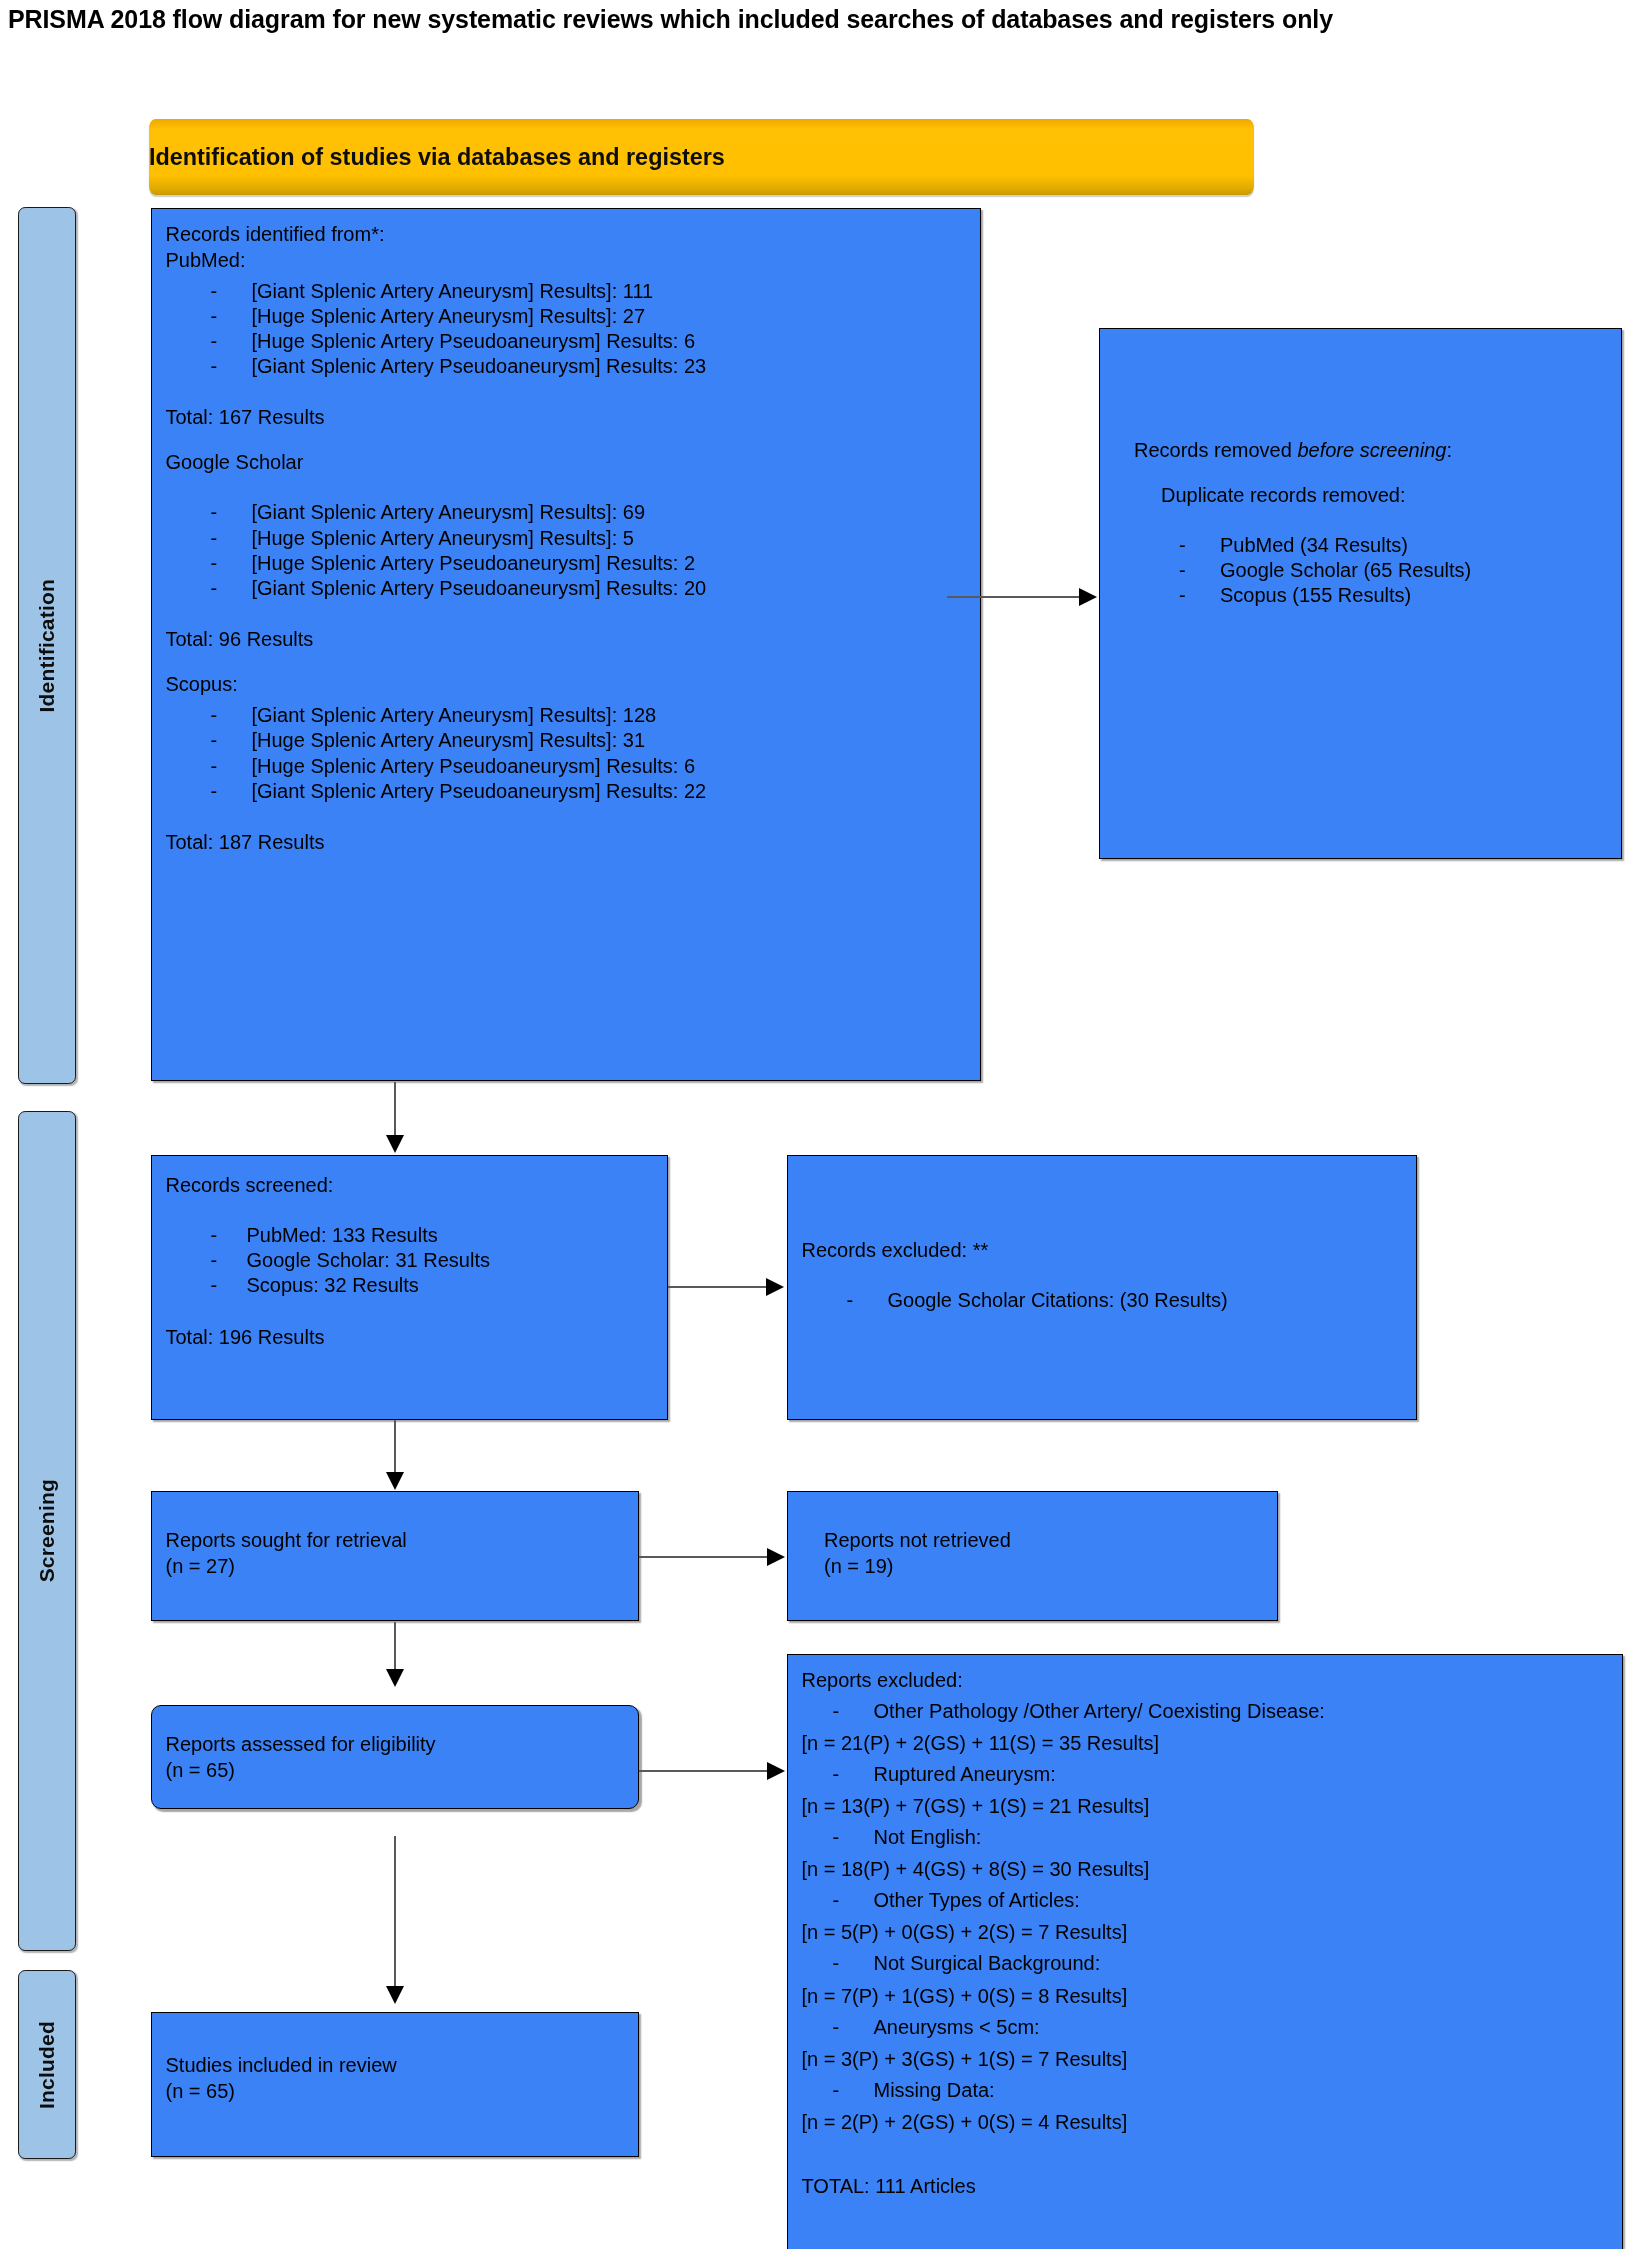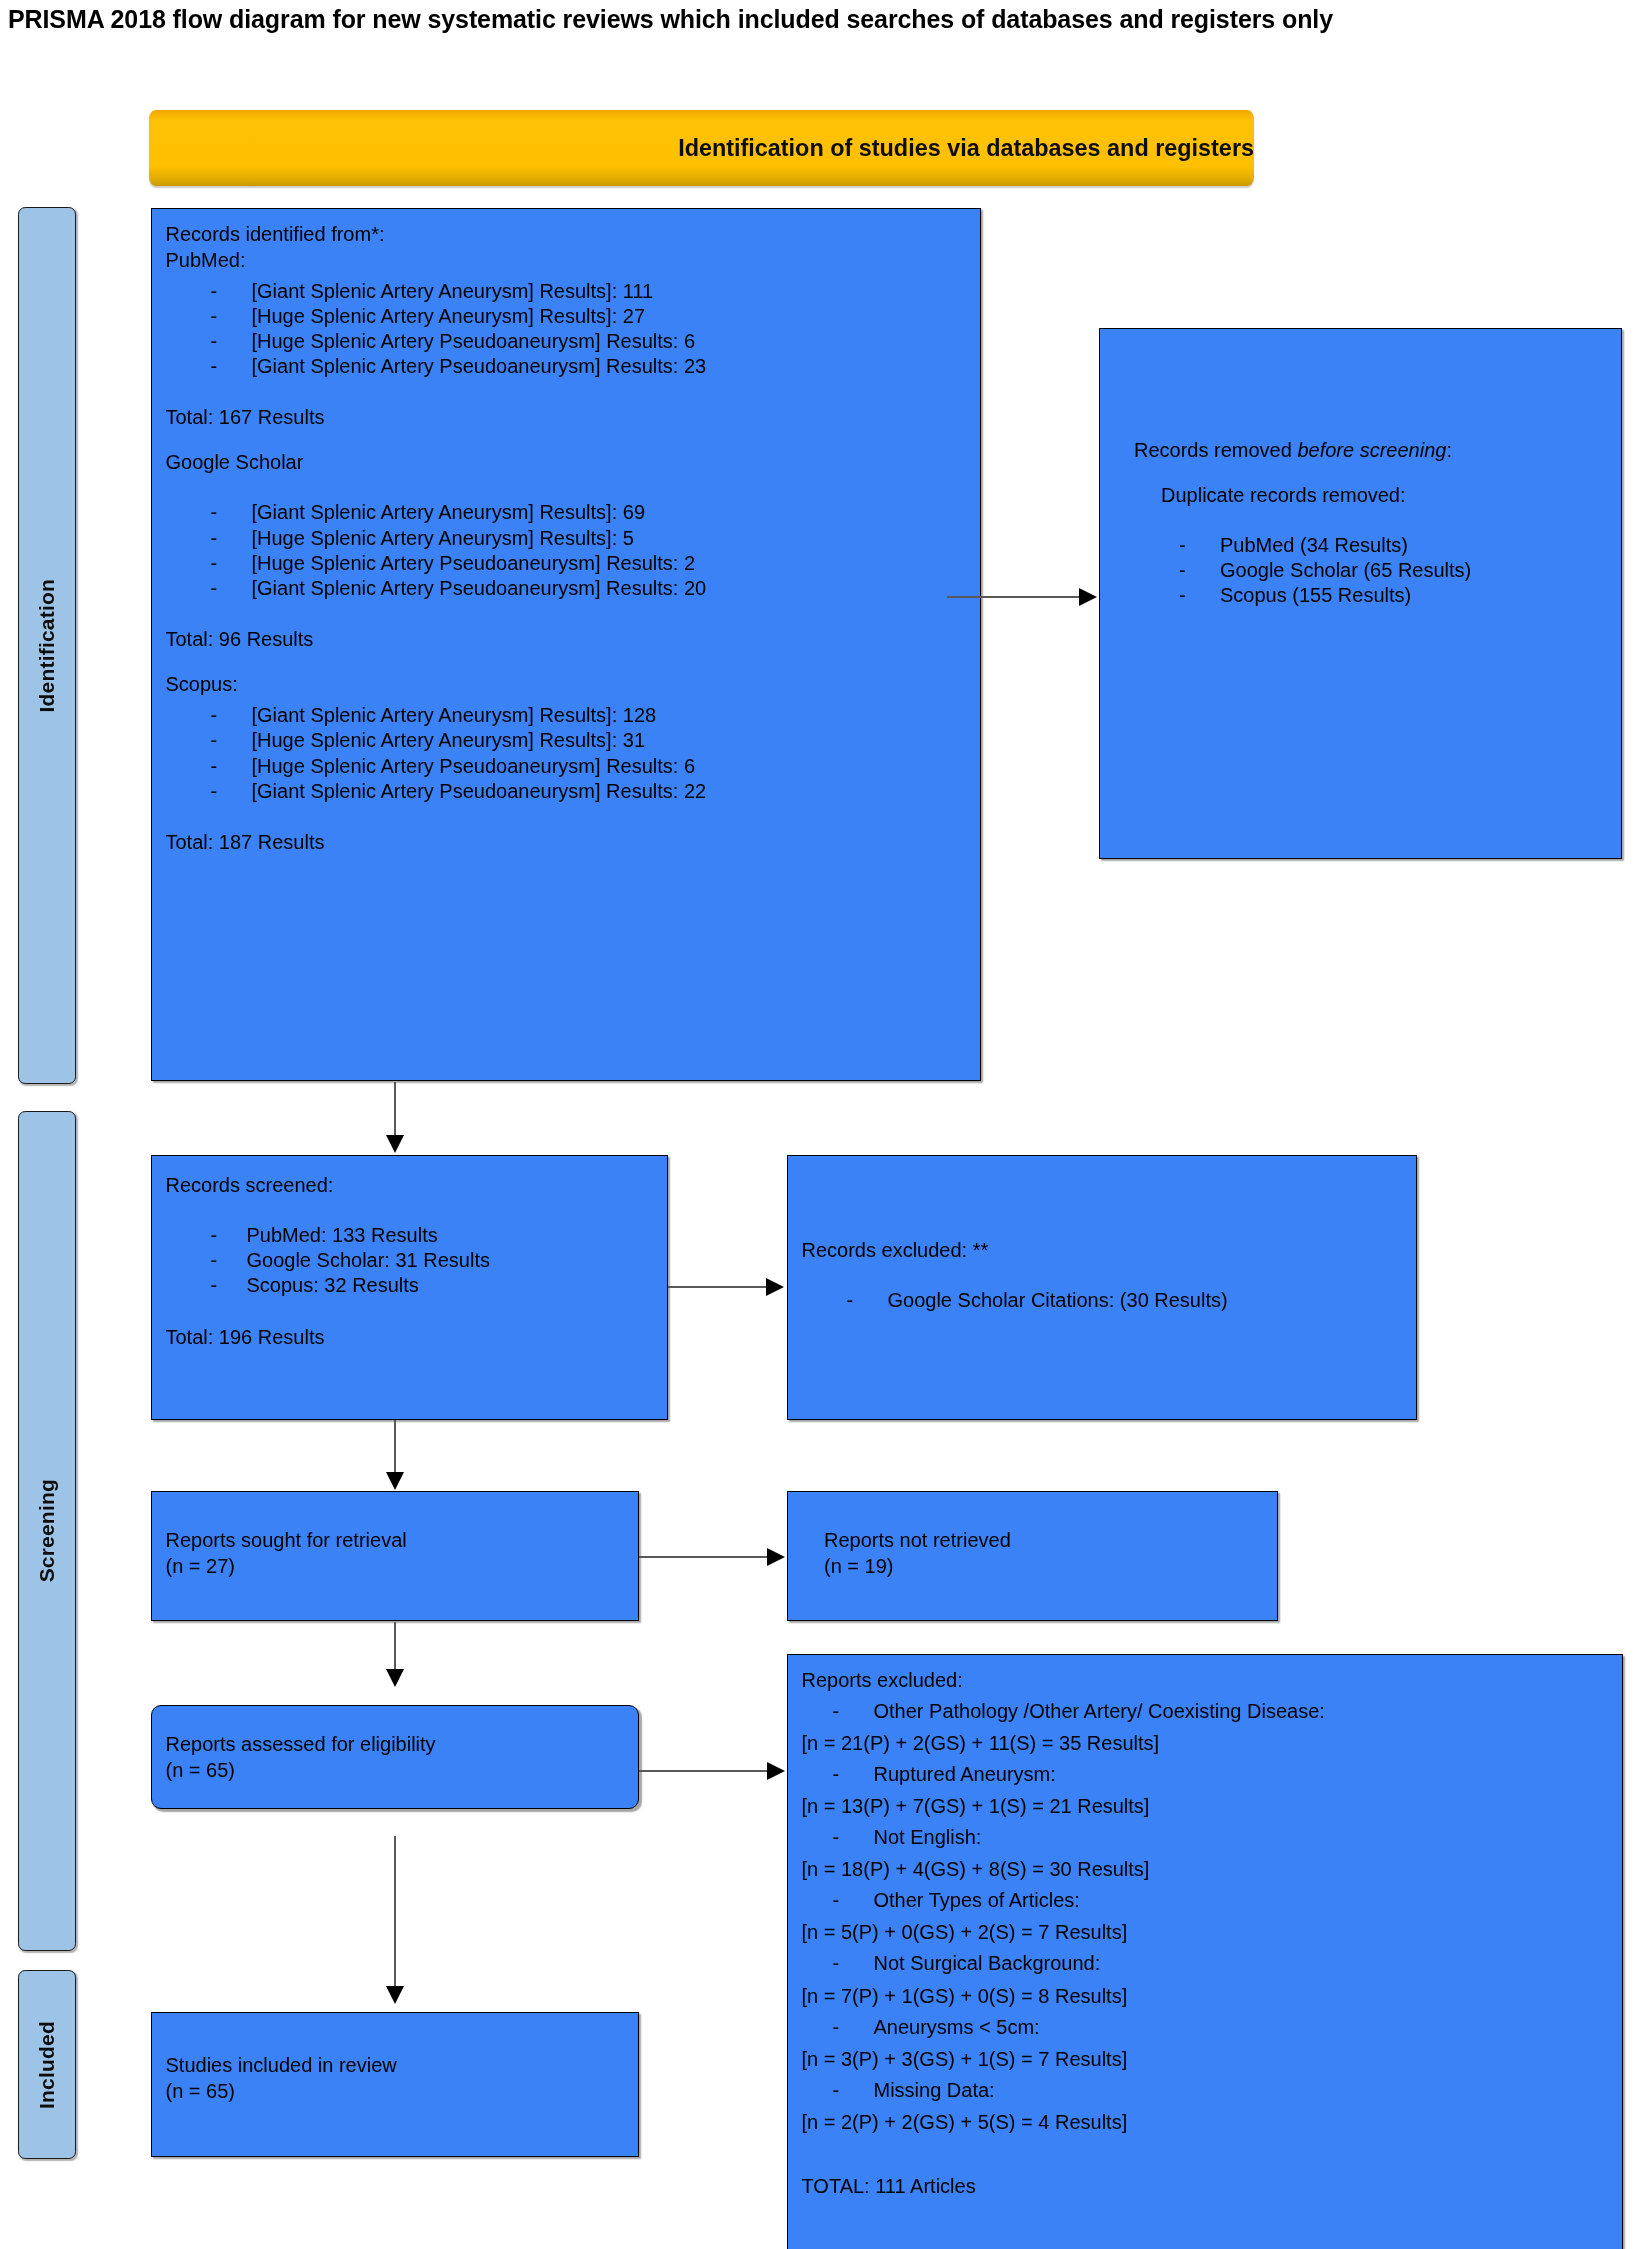--- a/index.html
+++ b/index.html
@@ -27,30 +27,30 @@
     font-weight: bold;
     letter-spacing: -0.1px;
     white-space: nowrap;
     line-height: 1.1;
   }
 
   
   #stage-banner {
     position: absolute;
     left: 149px;
-    top: 110px;
+    top: 119px;
     width: 1105px;
     height: 76px;
     background: linear-gradient(to bottom,
                 #f0a800 0%, #ffc105 14%, #ffc000 74%, #e3ac00 90%, #c99a00 100%);
     border-radius: 6.3px / 9px;
     box-shadow: 0 1.8px 1.3px rgba(0,0,0,.20);
     display: flex;
     align-items: center;
-    justify-content: flex-end;
+    justify-content: flex-start;
   }
   #stage-banner .banner-text {
     font-size: 23.4px;
     font-weight: bold;
     color: #0d0d0d;
     text-align: center;
   }
 
   
   .stage-label {
@@ -269,21 +269,21 @@
     <span class="nline">[n = 7(P) + 1(GS) + 0(S) = 8 Results]</span>
 
     <ul class="blist nopad">
       <li><span>Aneurysms &lt; 5cm:</span></li>
     </ul>
     <span class="nline">[n = 3(P) +  3(GS) + 1(S) = 7 Results]</span>
 
     <ul class="blist nopad">
       <li><span>Missing Data:</span></li>
     </ul>
-    <span class="nline">[n = 2(P) +  2(GS) + 5(S) = 4 Results]</span>
+    <span class="nline">[n = 2(P) +  2(GS) + 0(S) = 4 Results]</span>
 
     <span class="blank"></span>
     <span class="blank"></span>
     <span class="hdr">TOTAL: 111 Articles</span>
   </div>
 
   <div class="flow-box" style="left:151px; top:2012px; width:488px; height:145px; padding-top:39px;">
     <span class="hdr">Studies included in review</span>
     <span class="hdr">(n = 65)</span>
   </div>

